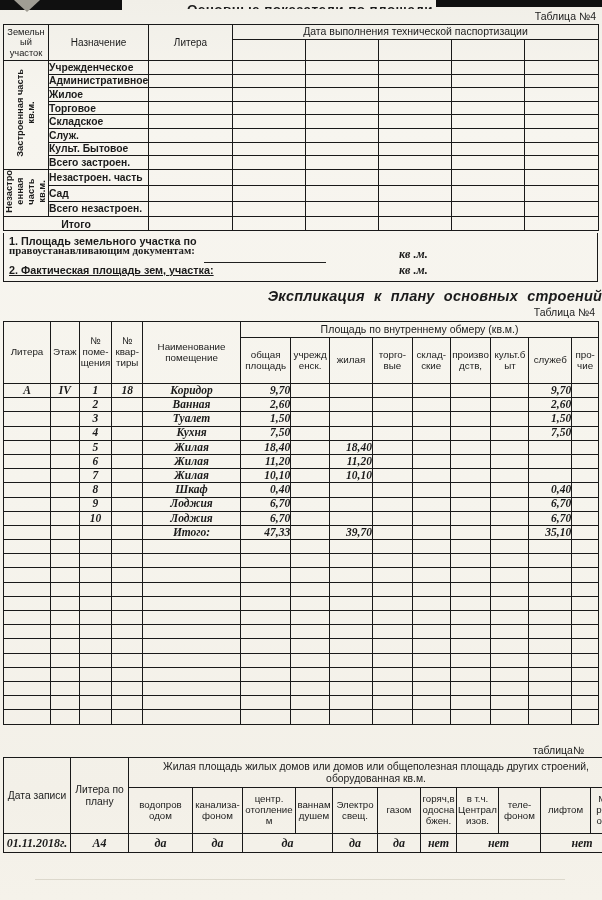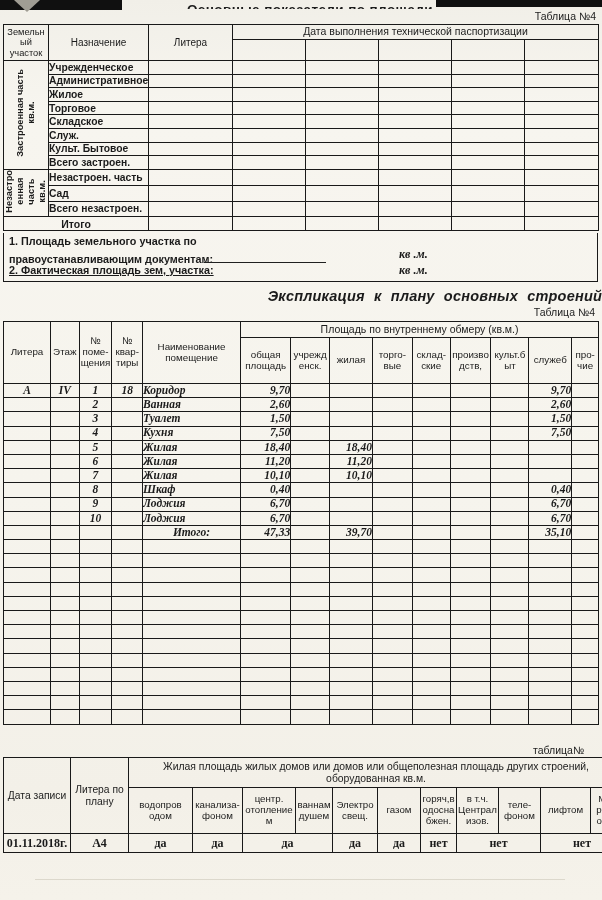--- a/index.html
+++ b/index.html
@@ -37,27 +37,27 @@
   
   #expl-title{left:0;top:288px;width:602px;text-align:right;font-size:14.5px;font-weight:bold;font-style:italic;word-spacing:5px;letter-spacing:.2px;}
   #expl-tbl-label{top:306px;right:7px;}
   
   #t2{left:3px;top:321px;width:596px;}
   #t2 td{height:13.2px;}
   #t2 thead th{font-size:9.8px;}
   .val{font-family:"Liberation Serif",serif;font-style:italic;font-weight:bold;font-size:11.5px;line-height:1;}
   .num{text-align:right;padding-right:3px;}
   .ctr{text-align:center;}
-  .nm{text-align:left;padding-left:4px;white-space:nowrap;}
+  .nm{text-align:center;padding-left:4px;white-space:nowrap;}
   
   #t3-label{top:744px;left:533px;}
   #t3{left:3px;top:757px;width:620px;}
   #t3 thead th{font-size:9.7px;}
   #t3 td{height:18px;}
-  .dn{font-family:"Liberation Serif",serif;font-weight:bold;font-size:12px;text-align:center;}
+  .dn{font-family:"Liberation Serif",serif;font-style:italic;font-weight:bold;font-size:12px;text-align:center;}
   #faint-line{left:35px;top:879px;width:530px;height:1px;background:#dcd8cc;}
 </style>
 </head>
 <body>
 
 <div class="abs scanbar" style="left:0;top:0;width:122px;height:10px;"></div>
 <div class="abs notch" style="left:14px;top:0;"></div>
 <div class="abs scanbar" style="left:436px;top:0;width:166px;height:7px;"></div>
 <div class="abs" id="title-clip"><span>Основные показатели по площади</span></div>
 <div class="abs tbl-label" style="top:10px;right:6px;">Таблица №4</div>
@@ -202,21 +202,21 @@
         <td></td>
         <td></td>
         <td></td>
         <td></td>
       </tr>
     </tbody>
 </table>
 
 <div class="abs" id="notes">
   <div class="ln" style="top:2px;">1. Площадь земельного участка по</div>
-  <div class="ln" style="top:20px;">правоустанавливающим документам:</div>
+  <div class="ln" style="top:11px;font-family:Liberation Serif, serif;">правоустанавливающим документам:</div>
   <div id="doc-underline"></div>
   <div class="unit" style="top:14px;">кв .м.</div>
   <div class="ln" style="top:31px;text-decoration:underline;">2. Фактическая площадь зем, участка:</div>
   <div class="unit" style="top:30px;">кв .м.</div>
 </div>
 
 <div class="abs" id="expl-title">Экспликация к плану основных строений</div>
 <div class="abs tbl-label" id="expl-tbl-label">Таблица №4</div>
 
 <table class="t abs" id="t2">

